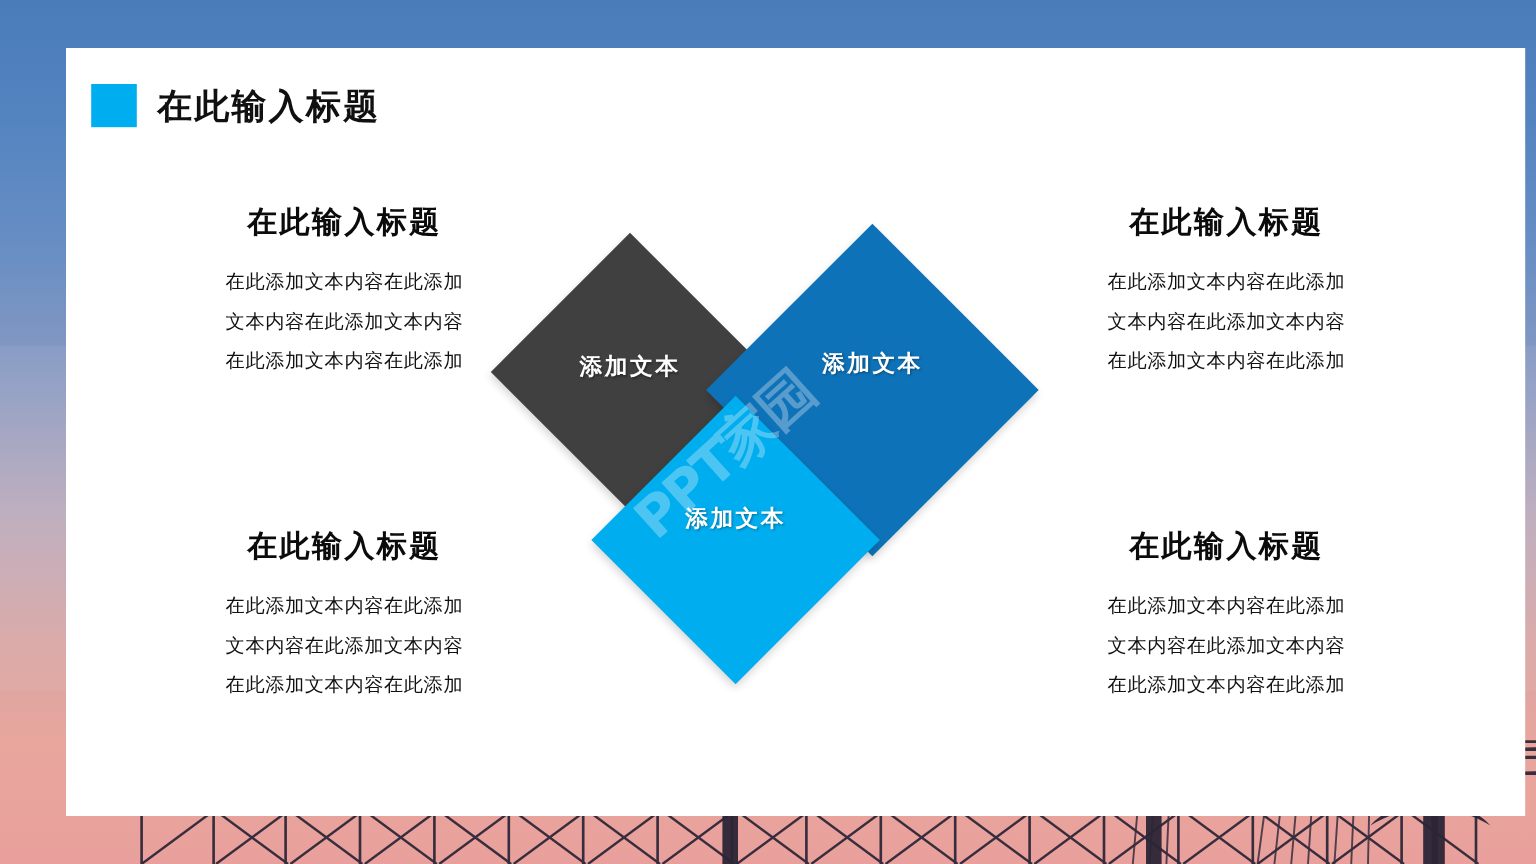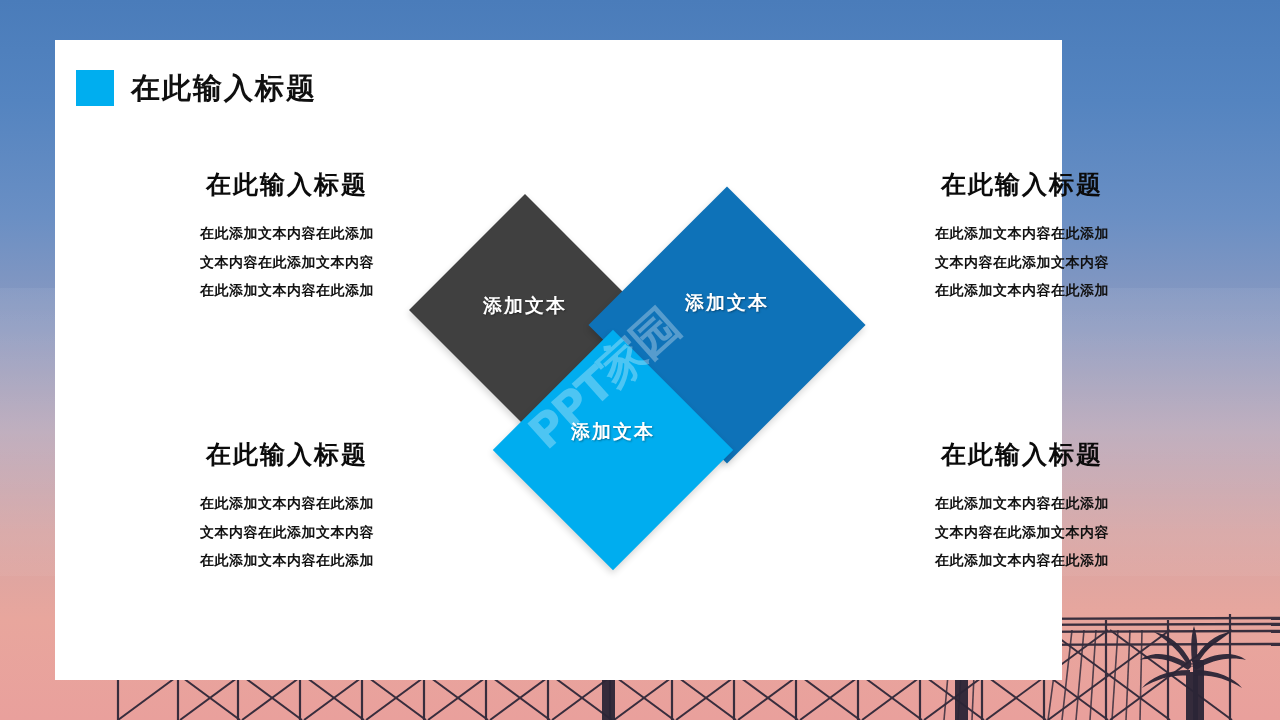--- a/index.html
+++ b/index.html
@@ -37,21 +37,21 @@
   #silhouette {
     position: absolute;
     left: 0; bottom: 0;
     width: 1280px; height: 120px;
   }
 
   
   #card {
     position: absolute;
     left: 55px; top: 40px;
-    width: 1007px; height: 640px;
+    width: 1216px; height: 640px;
     background: #ffffff;
   }
 
   
   #header {
     position: absolute;
     left: 21px; top: 30px;
     display: flex; align-items: center; gap: 17px;
   }
   #title-marker {
@@ -79,22 +79,22 @@
     font-family: "DejaVu Serif", "Liberation Serif", serif;
     font-weight: bold;
     font-size: 25px;
     color: #0b0b0b;
     letter-spacing: 2px;
     white-space: nowrap;
     margin-bottom: 18px;
   }
   .quad-body {
     font-family: "DejaVu Serif", "Liberation Serif", serif;
-    font-size: 14px;
-    font-weight: bold;
+    font-size: 16px;
+    font-weight: normal;
     color: #111111;
     line-height: 2.05;
     letter-spacing: 0.5px;
     white-space: nowrap;
   }
 
   #quad-tl { left: 82px;  top: 128px; }
   #quad-tr { left: 817px; top: 128px; }
   #quad-bl { left: 82px;  top: 398px; }
   #quad-br { left: 817px; top: 398px; }

